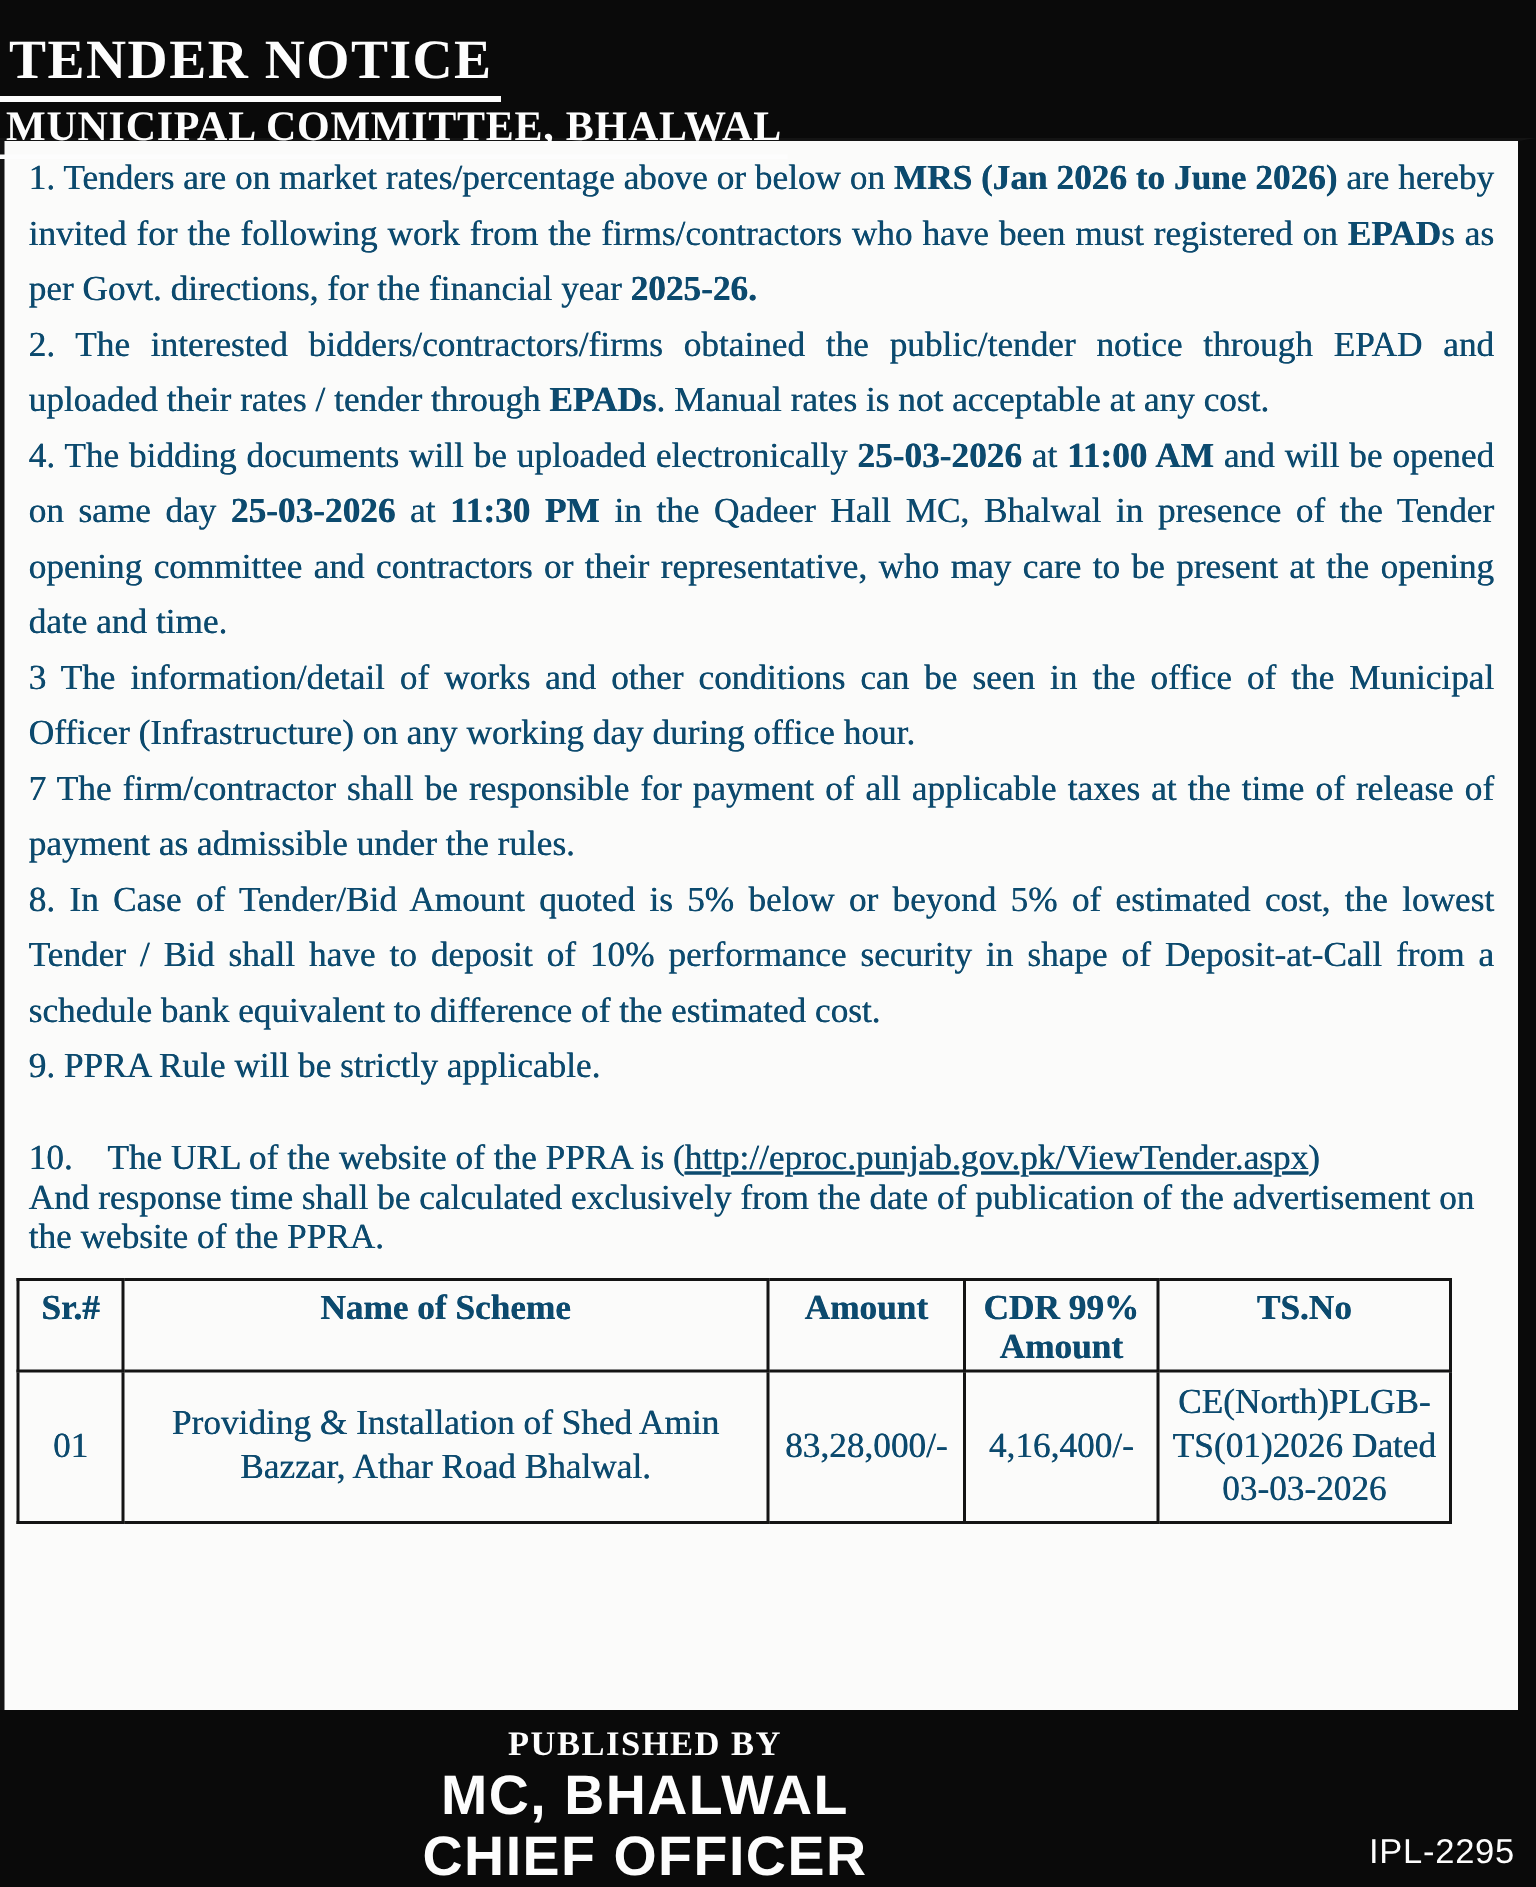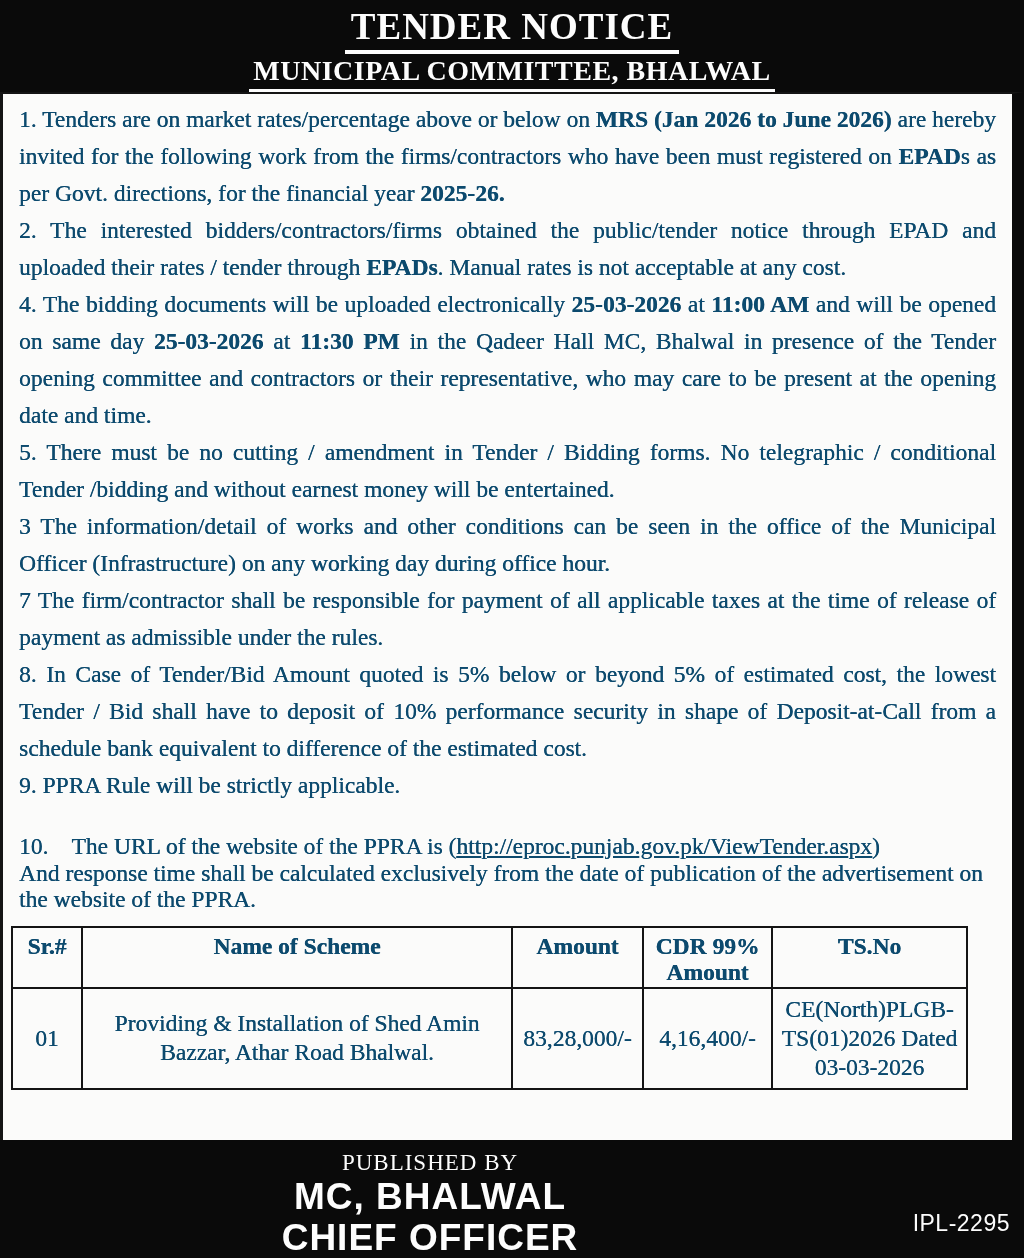--- a/index.html
+++ b/index.html
@@ -14,22 +14,21 @@
     width:1024px;height:1258px;
     background:#f7f7f5;
     overflow:hidden;
   }
   
   .masthead{
     box-sizing:border-box;
     height:92px;
     background:#0a0a0a;
     color:#fdfdfd;
-    text-align:center;
-    padding-top:8px;
+    padding-top:22px;
   }
   .masthead .title{
     display:inline-block;
     font-size:37px;
     font-weight:bold;
     letter-spacing:1px;
     line-height:1.05;
     border-bottom:4px solid #fdfdfd;
     padding:0 6px 3px 6px;
   }
@@ -108,35 +107,35 @@
     background:#0a0a0a;
     color:#fdfdfd;
   }
   .colophon .center-block{
     width:860px;
     text-align:center;
     padding-top:10px;
   }
   .colophon .published-by{
     font-size:23px;
-    font-weight:normal;
+    font-weight:bold;
     letter-spacing:1px;
     font-family:"Liberation Serif", serif;
   }
   .colophon .officer-line{
     font-family:"Liberation Sans", sans-serif;
     font-weight:bold;
     font-size:37px;
     line-height:41px;
     letter-spacing:1px;
   }
   .colophon .ipl-ref{
     position:absolute;
     right:14px;
-    bottom:21px;
+    bottom:10px;
     font-family:"Liberation Sans", sans-serif;
     font-size:23px;
     letter-spacing:.5px;
   }
 </style>
 </head>
 <body>
 
 <div class="page">
 
@@ -146,21 +145,20 @@
     </div>
     <div class="subtitle-wrap">
       <span class="subtitle">MUNICIPAL COMMITTEE, BHALWAL</span>
     </div>
   </header>
 
   <main class="body-area">
     <p class="para"><span>1. Tenders are on market rates/percentage above or below on </span><span class="b">MRS (Jan 2026 to June 2026)</span><span> are hereby invited for the following work from the firms/contractors who have been must registered on </span><span class="b">EPAD</span><span>s as per Govt. directions, for the financial year </span><span class="b">2025-26.</span></p>
     <p class="para"><span>2. The interested bidders/contractors/firms obtained the public/tender notice through EPAD and uploaded their rates / tender through </span><span class="b">EPADs</span><span>. Manual rates is not acceptable at any cost.</span></p>
     <p class="para"><span>4. The bidding documents will be uploaded electronically </span><span class="b">25-03-2026</span><span> at </span><span class="b">11:00 AM</span><span> and will be opened on same day </span><span class="b">25-03-2026</span><span> at </span><span class="b">11:30 PM</span><span> in the Qadeer Hall MC, Bhalwal in presence of the Tender opening committee and contractors or their representative, who may care to be present at the opening date and time.</span></p>
-    <p class="para"><span>5. There must be no cutting / amendment in Tender / Bidding forms. No telegraphic / conditional Tender /bidding and without earnest money will be entertained.</span></p>
     <p class="para"><span>3 The information/detail of works and other conditions can be seen in the office of the Municipal Officer (Infrastructure) on any working day during office hour.</span></p>
     <p class="para"><span>7 The firm/contractor shall be responsible for payment of all applicable taxes at the time of release of payment as admissible under the rules.</span></p>
     <p class="para"><span>8. In Case of Tender/Bid Amount quoted is 5% below or beyond 5% of estimated cost, the lowest Tender / Bid shall have to deposit of 10% performance security in shape of Deposit-at-Call from a schedule bank equivalent to difference of the estimated cost.</span></p>
     <p class="para"><span>9. PPRA  Rule will be  strictly applicable.</span></p>
     <p class="para tight"><span>10.&nbsp;&nbsp;&nbsp; The URL of the website of the PPRA is (</span><span class="u">http://eproc.punjab.gov.pk/ViewTender.aspx</span><span>)</span><br><span>And response time shall be calculated exclusively from the date of publication of the advertisement on the website of the PPRA.</span></p>
 
     <table class="scheme">
       <colgroup>
         <col class="c-sr">
           <col class="c-name">

